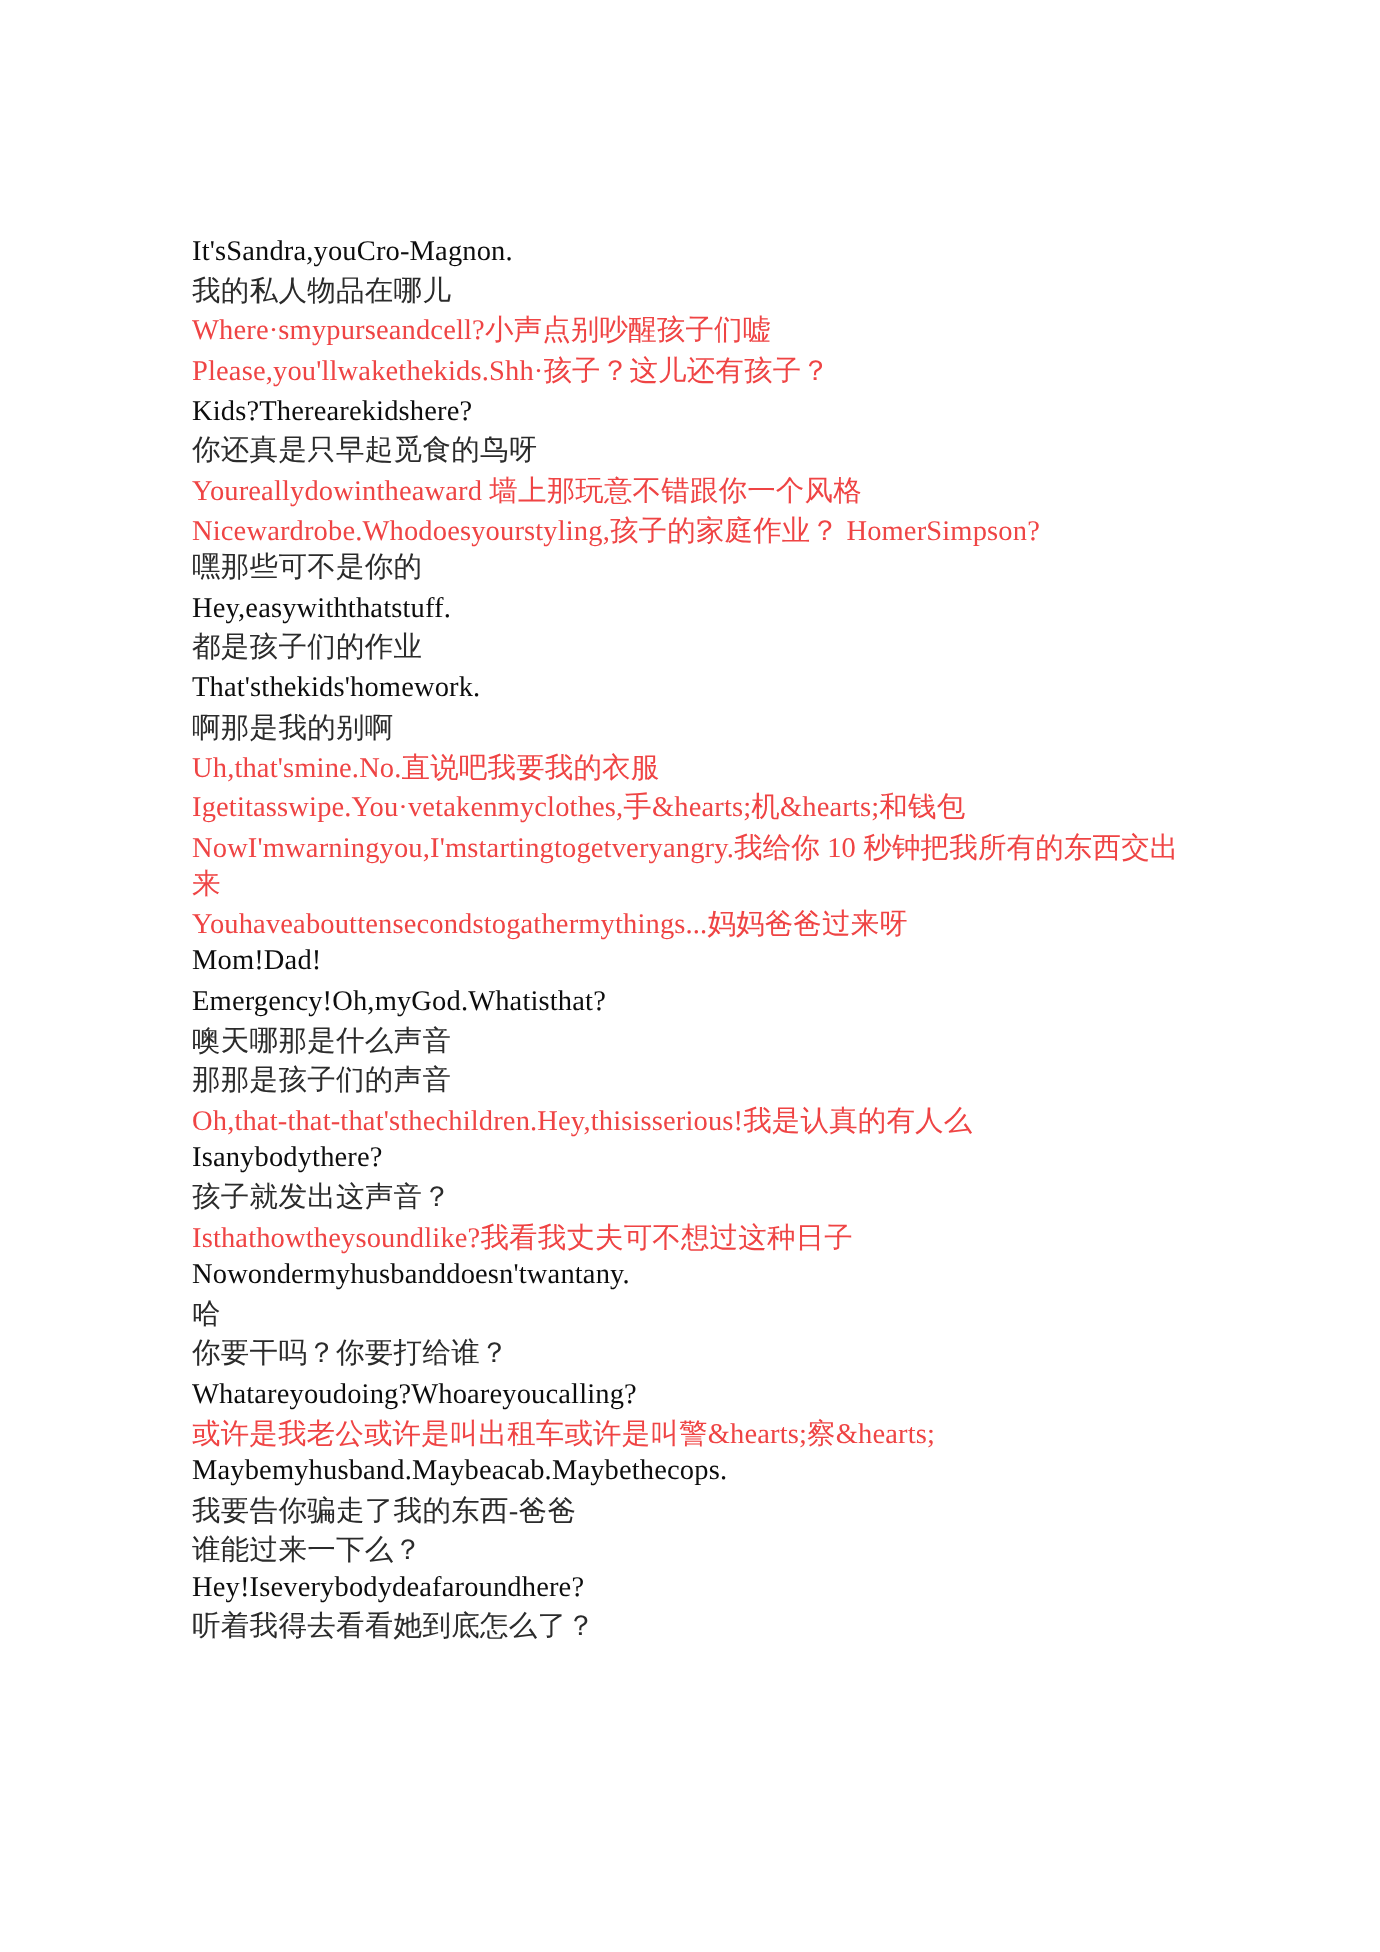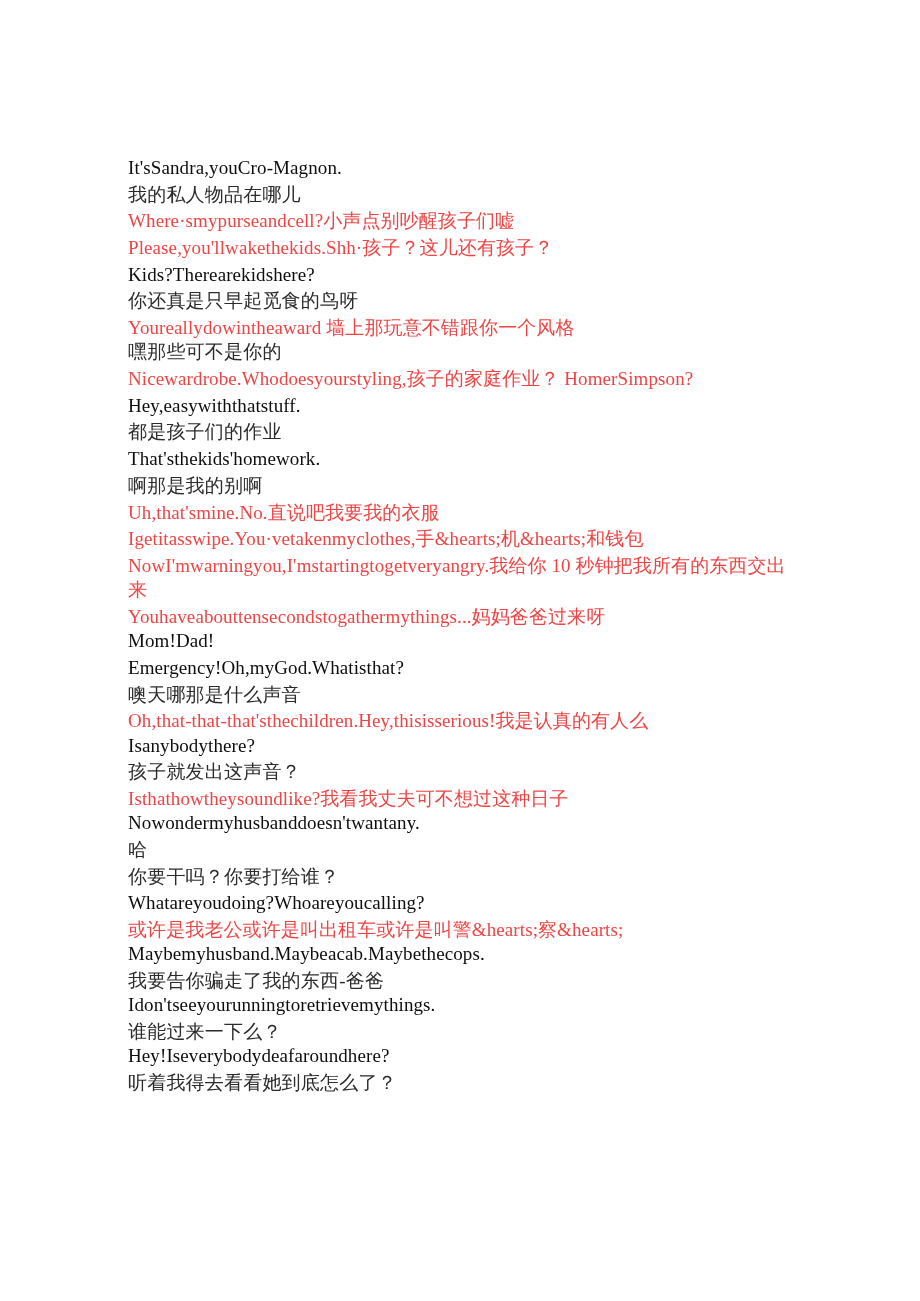--- a/index.html
+++ b/index.html
@@ -69,42 +69,42 @@
 
 <div class="page">
   <div class="doc-body" id="doc-body">
       <p class="line en gap-tight">It'sSandra,youCro-Magnon.</p>
       <p class="line zh gap-loose">我的私人物品在哪儿</p>
       <p class="line mix gap-loose">Where·smypurseandcell?小声点别吵醒孩子们嘘</p>
       <p class="line mix gap-loose">Please,you'llwakethekids.Shh·孩子？这儿还有孩子？</p>
       <p class="line en gap-loose">Kids?Therearekidshere?</p>
       <p class="line zh gap-loose">你还真是只早起觅食的鸟呀</p>
       <p class="line mix gap-loose">Youreallydowintheaward 墙上那玩意不错跟你一个风格</p>
+      <p class="line mix gap-loose">Nicewardrobe.Whodoesyourstyling,孩子的家庭作业？ HomerSimpson?</p>
       <p class="line zh gap-tight">嘿那些可不是你的</p>
-      <p class="line mix gap-loose">Nicewardrobe.Whodoesyourstyling,孩子的家庭作业？ HomerSimpson?</p>
       <p class="line en gap-loose">Hey,easywiththatstuff.</p>
       <p class="line zh gap-loose">都是孩子们的作业</p>
       <p class="line en gap-loose">That'sthekids'homework.</p>
       <p class="line zh gap-loose">啊那是我的别啊</p>
       <p class="line mix gap-loose">Uh,that'smine.No.直说吧我要我的衣服</p>
       <p class="line mix gap-loose">Igetitasswipe.You·vetakenmyclothes,手&amp;hearts;机&amp;hearts;和钱包</p>
       <p class="line mix gap-loose">NowI'mwarningyou,I'mstartingtogetveryangry.我给你 10 秒钟把我所有的东西交出来</p>
       <p class="line mix gap-loose">Youhaveabouttensecondstogathermythings...妈妈爸爸过来呀</p>
       <p class="line en gap-tight">Mom!Dad!</p>
       <p class="line en gap-loose">Emergency!Oh,myGod.Whatisthat?</p>
       <p class="line zh gap-loose">噢天哪那是什么声音</p>
+      <p class="line zh gap-loose">那那是孩子们的声音</p>
       <p class="line mix gap-loose">Oh,that-that-that'sthechildren.Hey,thisisserious!我是认真的有人么</p>
       <p class="line en gap-tight">Isanybodythere?</p>
       <p class="line zh gap-loose">孩子就发出这声音？</p>
       <p class="line mix gap-loose">Isthathowtheysoundlike?我看我丈夫可不想过这种日子</p>
       <p class="line en gap-tight">Nowondermyhusbanddoesn'twantany.</p>
       <p class="line zh gap-loose">哈</p>
       <p class="line zh gap-loose">你要干吗？你要打给谁？</p>
       <p class="line en gap-loose">Whatareyoudoing?Whoareyoucalling?</p>
       <p class="line mix gap-loose">或许是我老公或许是叫出租车或许是叫警&amp;hearts;察&amp;hearts;</p>
       <p class="line en gap-tight">Maybemyhusband.Maybeacab.Maybethecops.</p>
       <p class="line zh gap-loose">我要告你骗走了我的东西-爸爸</p>
-      <p class="line en gap-tight">Idon'tseeyourunningtoretrievemythings.</p>
       <p class="line zh gap-loose">谁能过来一下么？</p>
       <p class="line en gap-tight">Hey!Iseverybodydeafaroundhere?</p>
       <p class="line zh gap-loose">听着我得去看看她到底怎么了？</p>
     </div>
 </div>
 
 </body></html>

